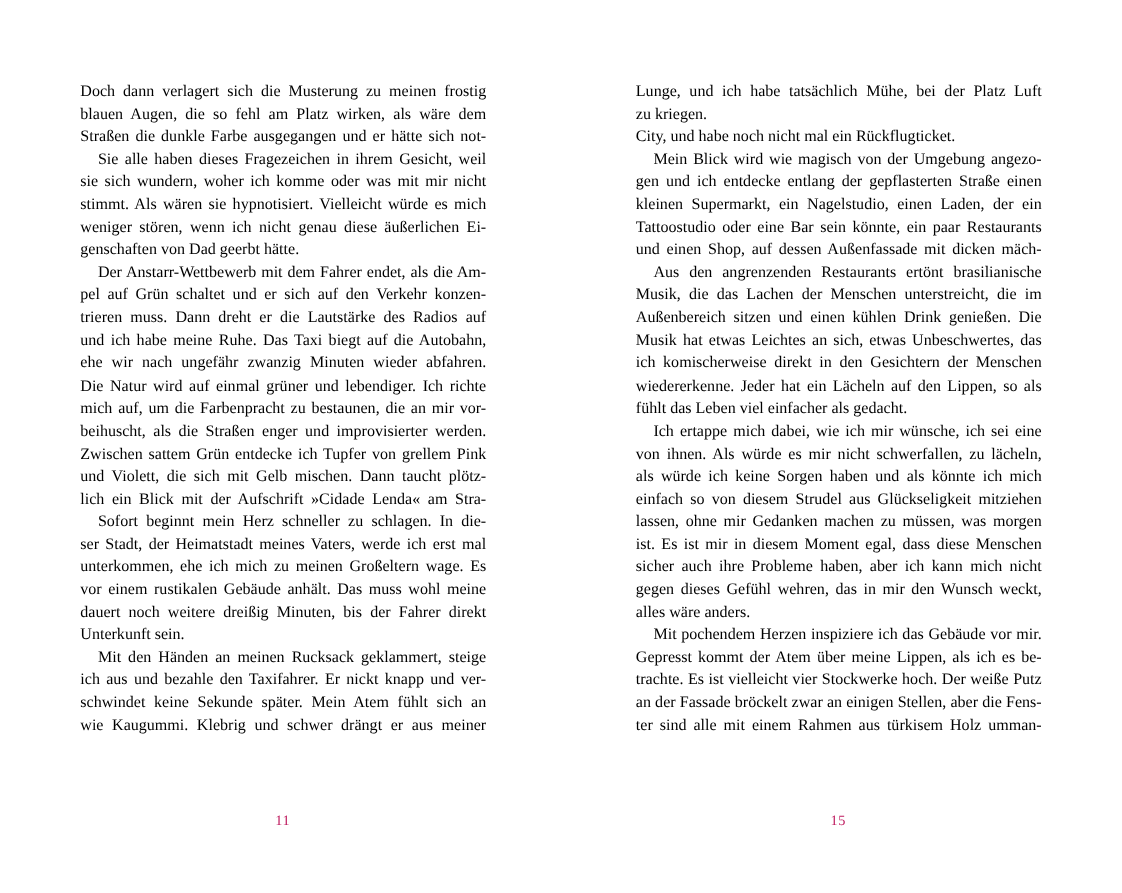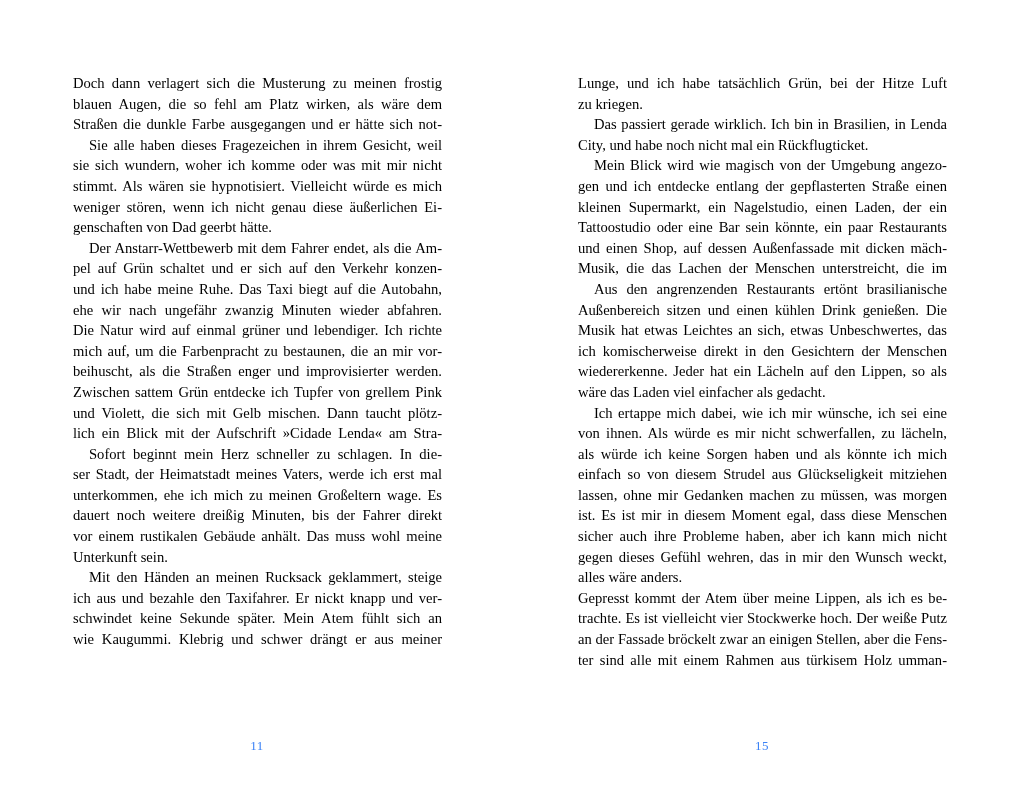--- a/index.html
+++ b/index.html
@@ -19,88 +19,89 @@
     .line {
       display: block; height: 20.6px; line-height: 20.6px;
       text-align: justify; text-align-last: justify; white-space: nowrap;
       overflow: visible;
     }
     .line.indent { padding-left: 16px; }
     .line.last { text-align-last: left; }
     .folio {
       position: absolute; top: 738px; width: 60px; text-align: center;
       font-family: "Liberation Serif", "DejaVu Serif", serif;
-      font-size: 13px; color: #3b82f6; letter-spacing: 0.5px;
+      font-size: 13px; color: #be185d; letter-spacing: 0.5px;
     }
     .page.left .folio { left: 227px; }
     .page.right .folio { left: 732px; left: 222px; }
   </style>
 </head>
 <body>
 
 <div class="page left">
   <div class="textblock" id="left-text">
       <span class="line">Doch dann verlagert sich die Musterung zu meinen frostig</span>
       <span class="line">blauen Augen, die so fehl am Platz wirken, als wäre dem</span>
       <span class="line">Straßen die dunkle Farbe ausgegangen und er hätte sich not-</span>
       <span class="line indent">Sie alle haben dieses Fragezeichen in ihrem Gesicht, weil</span>
       <span class="line">sie sich wundern, woher ich komme oder was mit mir nicht</span>
       <span class="line">stimmt. Als wären sie hypnotisiert. Vielleicht würde es mich</span>
       <span class="line">weniger stören, wenn ich nicht genau diese äußerlichen Ei-</span>
       <span class="line last">genschaften von Dad geerbt hätte.</span>
       <span class="line indent">Der Anstarr-Wettbewerb mit dem Fahrer endet, als die Am-</span>
       <span class="line">pel auf Grün schaltet und er sich auf den Verkehr konzen-</span>
+      <span class="line">trieren muss. Dann dreht er die Lautstärke des Radios auf</span>
       <span class="line">und ich habe meine Ruhe. Das Taxi biegt auf die Autobahn,</span>
       <span class="line">ehe wir nach ungefähr zwanzig Minuten wieder abfahren.</span>
       <span class="line">Die Natur wird auf einmal grüner und lebendiger. Ich richte</span>
       <span class="line">mich auf, um die Farbenpracht zu bestaunen, die an mir vor-</span>
       <span class="line">beihuscht, als die Straßen enger und improvisierter werden.</span>
       <span class="line">Zwischen sattem Grün entdecke ich Tupfer von grellem Pink</span>
       <span class="line">und Violett, die sich mit Gelb mischen. Dann taucht plötz-</span>
       <span class="line">lich ein Blick mit der Aufschrift »Cidade Lenda« am Stra-</span>
       <span class="line indent">Sofort beginnt mein Herz schneller zu schlagen. In die-</span>
       <span class="line">ser Stadt, der Heimatstadt meines Vaters, werde ich erst mal</span>
       <span class="line">unterkommen, ehe ich mich zu meinen Großeltern wage. Es</span>
+      <span class="line">vor einem rustikalen Gebäude anhält. Das muss wohl meine</span>
       <span class="line">dauert noch weitere dreißig Minuten, bis der Fahrer direkt</span>
-      <span class="line">vor einem rustikalen Gebäude anhält. Das muss wohl meine</span>
       <span class="line last">Unterkunft sein.</span>
       <span class="line indent">Mit den Händen an meinen Rucksack geklammert, steige</span>
       <span class="line">ich aus und bezahle den Taxifahrer. Er nickt knapp und ver-</span>
       <span class="line">schwindet keine Sekunde später. Mein Atem fühlt sich an</span>
       <span class="line">wie Kaugummi. Klebrig und schwer drängt er aus meiner</span>
     </div>
   <div class="folio">11</div>
 </div>
 
 <div class="page right">
   <div class="textblock" id="right-text">
-      <span class="line">Lunge, und ich habe tatsächlich Grün, bei der Hitze Luft</span>
+      <span class="line">Lunge, und ich habe tatsächlich Mühe, bei der Platz Luft</span>
       <span class="line last">zu kriegen.</span>
-      <span class="line indent">Das passiert gerade wirklich. Ich bin in Brasilien, in Lenda</span>
       <span class="line last">City, und habe noch nicht mal ein Rückflugticket.</span>
       <span class="line indent">Mein Blick wird wie magisch von der Umgebung angezo-</span>
       <span class="line">gen und ich entdecke entlang der gepflasterten Straße einen</span>
       <span class="line">kleinen Supermarkt, ein Nagelstudio, einen Laden, der ein</span>
       <span class="line">Tattoostudio oder eine Bar sein könnte, ein paar Restaurants</span>
       <span class="line">und einen Shop, auf dessen Außenfassade mit dicken mäch-</span>
+      <span class="line indent">Aus den angrenzenden Restaurants ertönt brasilianische</span>
       <span class="line">Musik, die das Lachen der Menschen unterstreicht, die im</span>
-      <span class="line indent">Aus den angrenzenden Restaurants ertönt brasilianische</span>
       <span class="line">Außenbereich sitzen und einen kühlen Drink genießen. Die</span>
       <span class="line">Musik hat etwas Leichtes an sich, etwas Unbeschwertes, das</span>
       <span class="line">ich komischerweise direkt in den Gesichtern der Menschen</span>
       <span class="line">wiedererkenne. Jeder hat ein Lächeln auf den Lippen, so als</span>
-      <span class="line last">wäre das Laden viel einfacher als gedacht.</span>
+      <span class="line last">fühlt das Leben viel einfacher als gedacht.</span>
       <span class="line indent">Ich ertappe mich dabei, wie ich mir wünsche, ich sei eine</span>
       <span class="line">von ihnen. Als würde es mir nicht schwerfallen, zu lächeln,</span>
       <span class="line">als würde ich keine Sorgen haben und als könnte ich mich</span>
       <span class="line">einfach so von diesem Strudel aus Glückseligkeit mitziehen</span>
       <span class="line">lassen, ohne mir Gedanken machen zu müssen, was morgen</span>
       <span class="line">ist. Es ist mir in diesem Moment egal, dass diese Menschen</span>
       <span class="line">sicher auch ihre Probleme haben, aber ich kann mich nicht</span>
       <span class="line">gegen dieses Gefühl wehren, das in mir den Wunsch weckt,</span>
       <span class="line last">alles wäre anders.</span>
+      <span class="line indent">Mit pochendem Herzen inspiziere ich das Gebäude vor mir.</span>
       <span class="line">Gepresst kommt der Atem über meine Lippen, als ich es be-</span>
       <span class="line">trachte. Es ist vielleicht vier Stockwerke hoch. Der weiße Putz</span>
       <span class="line">an der Fassade bröckelt zwar an einigen Stellen, aber die Fens-</span>
       <span class="line">ter sind alle mit einem Rahmen aus türkisem Holz umman-</span>
     </div>
   <div class="folio">15</div>
 </div>
 
 </body></html>

